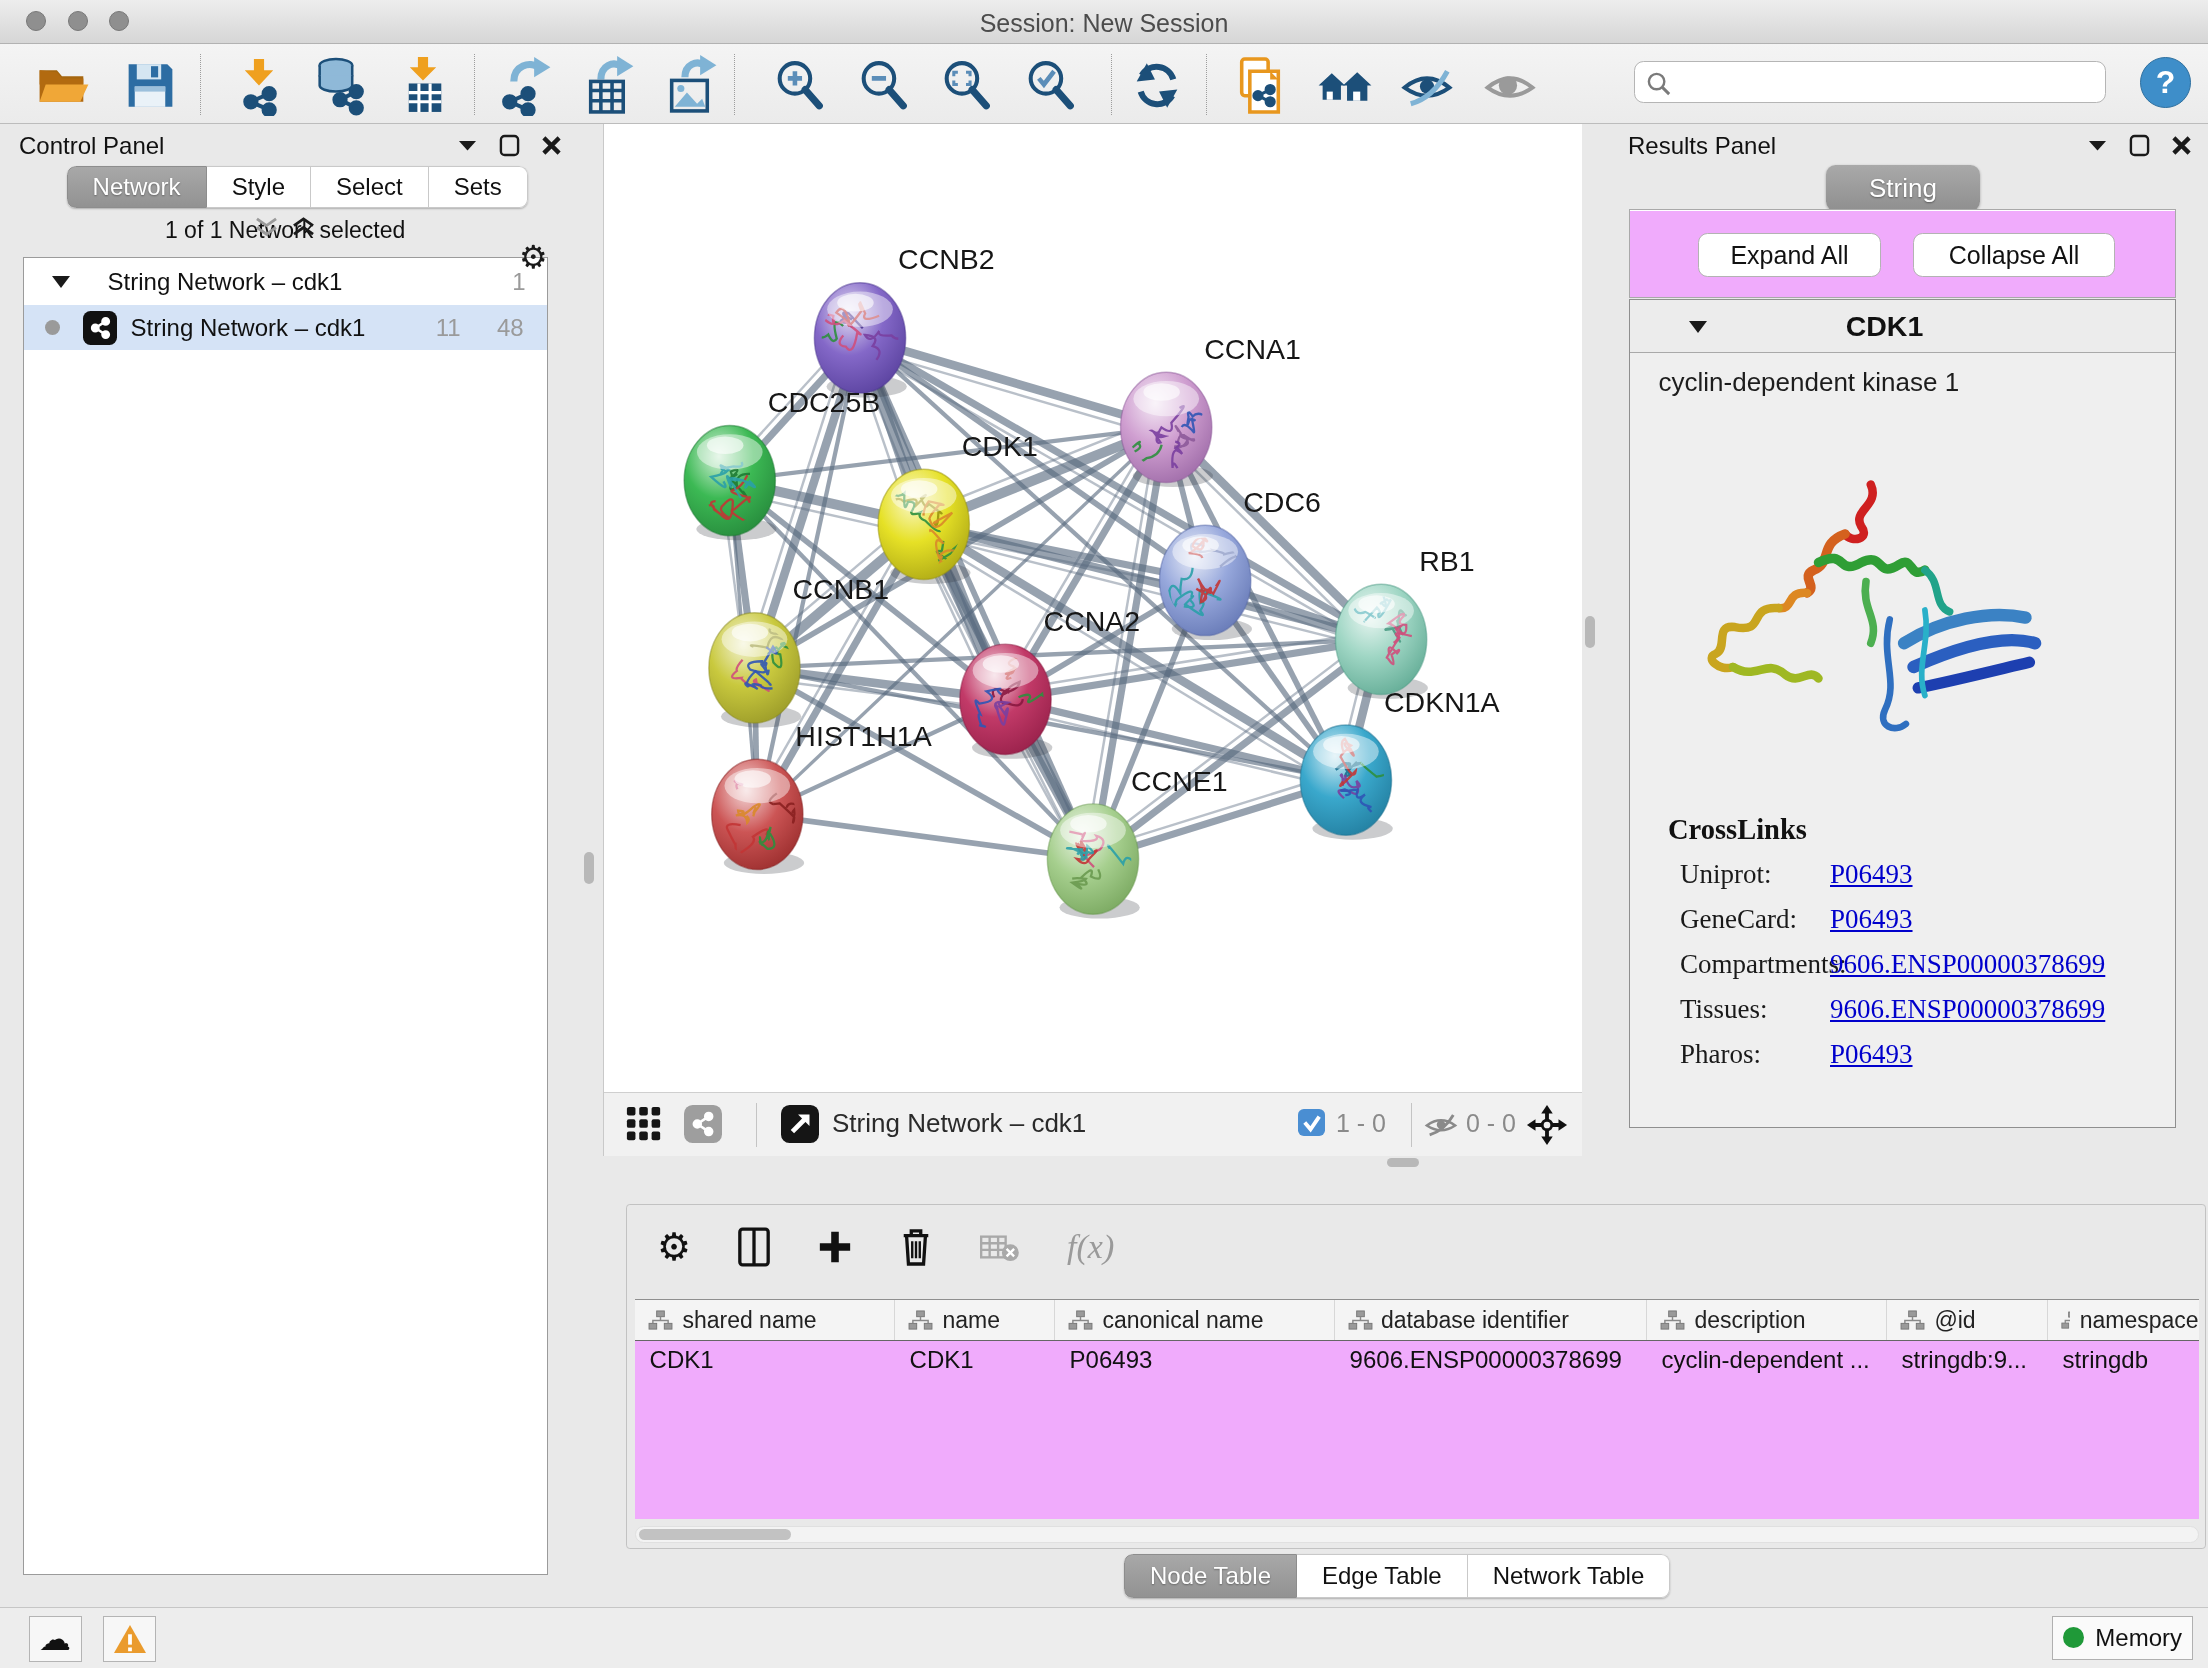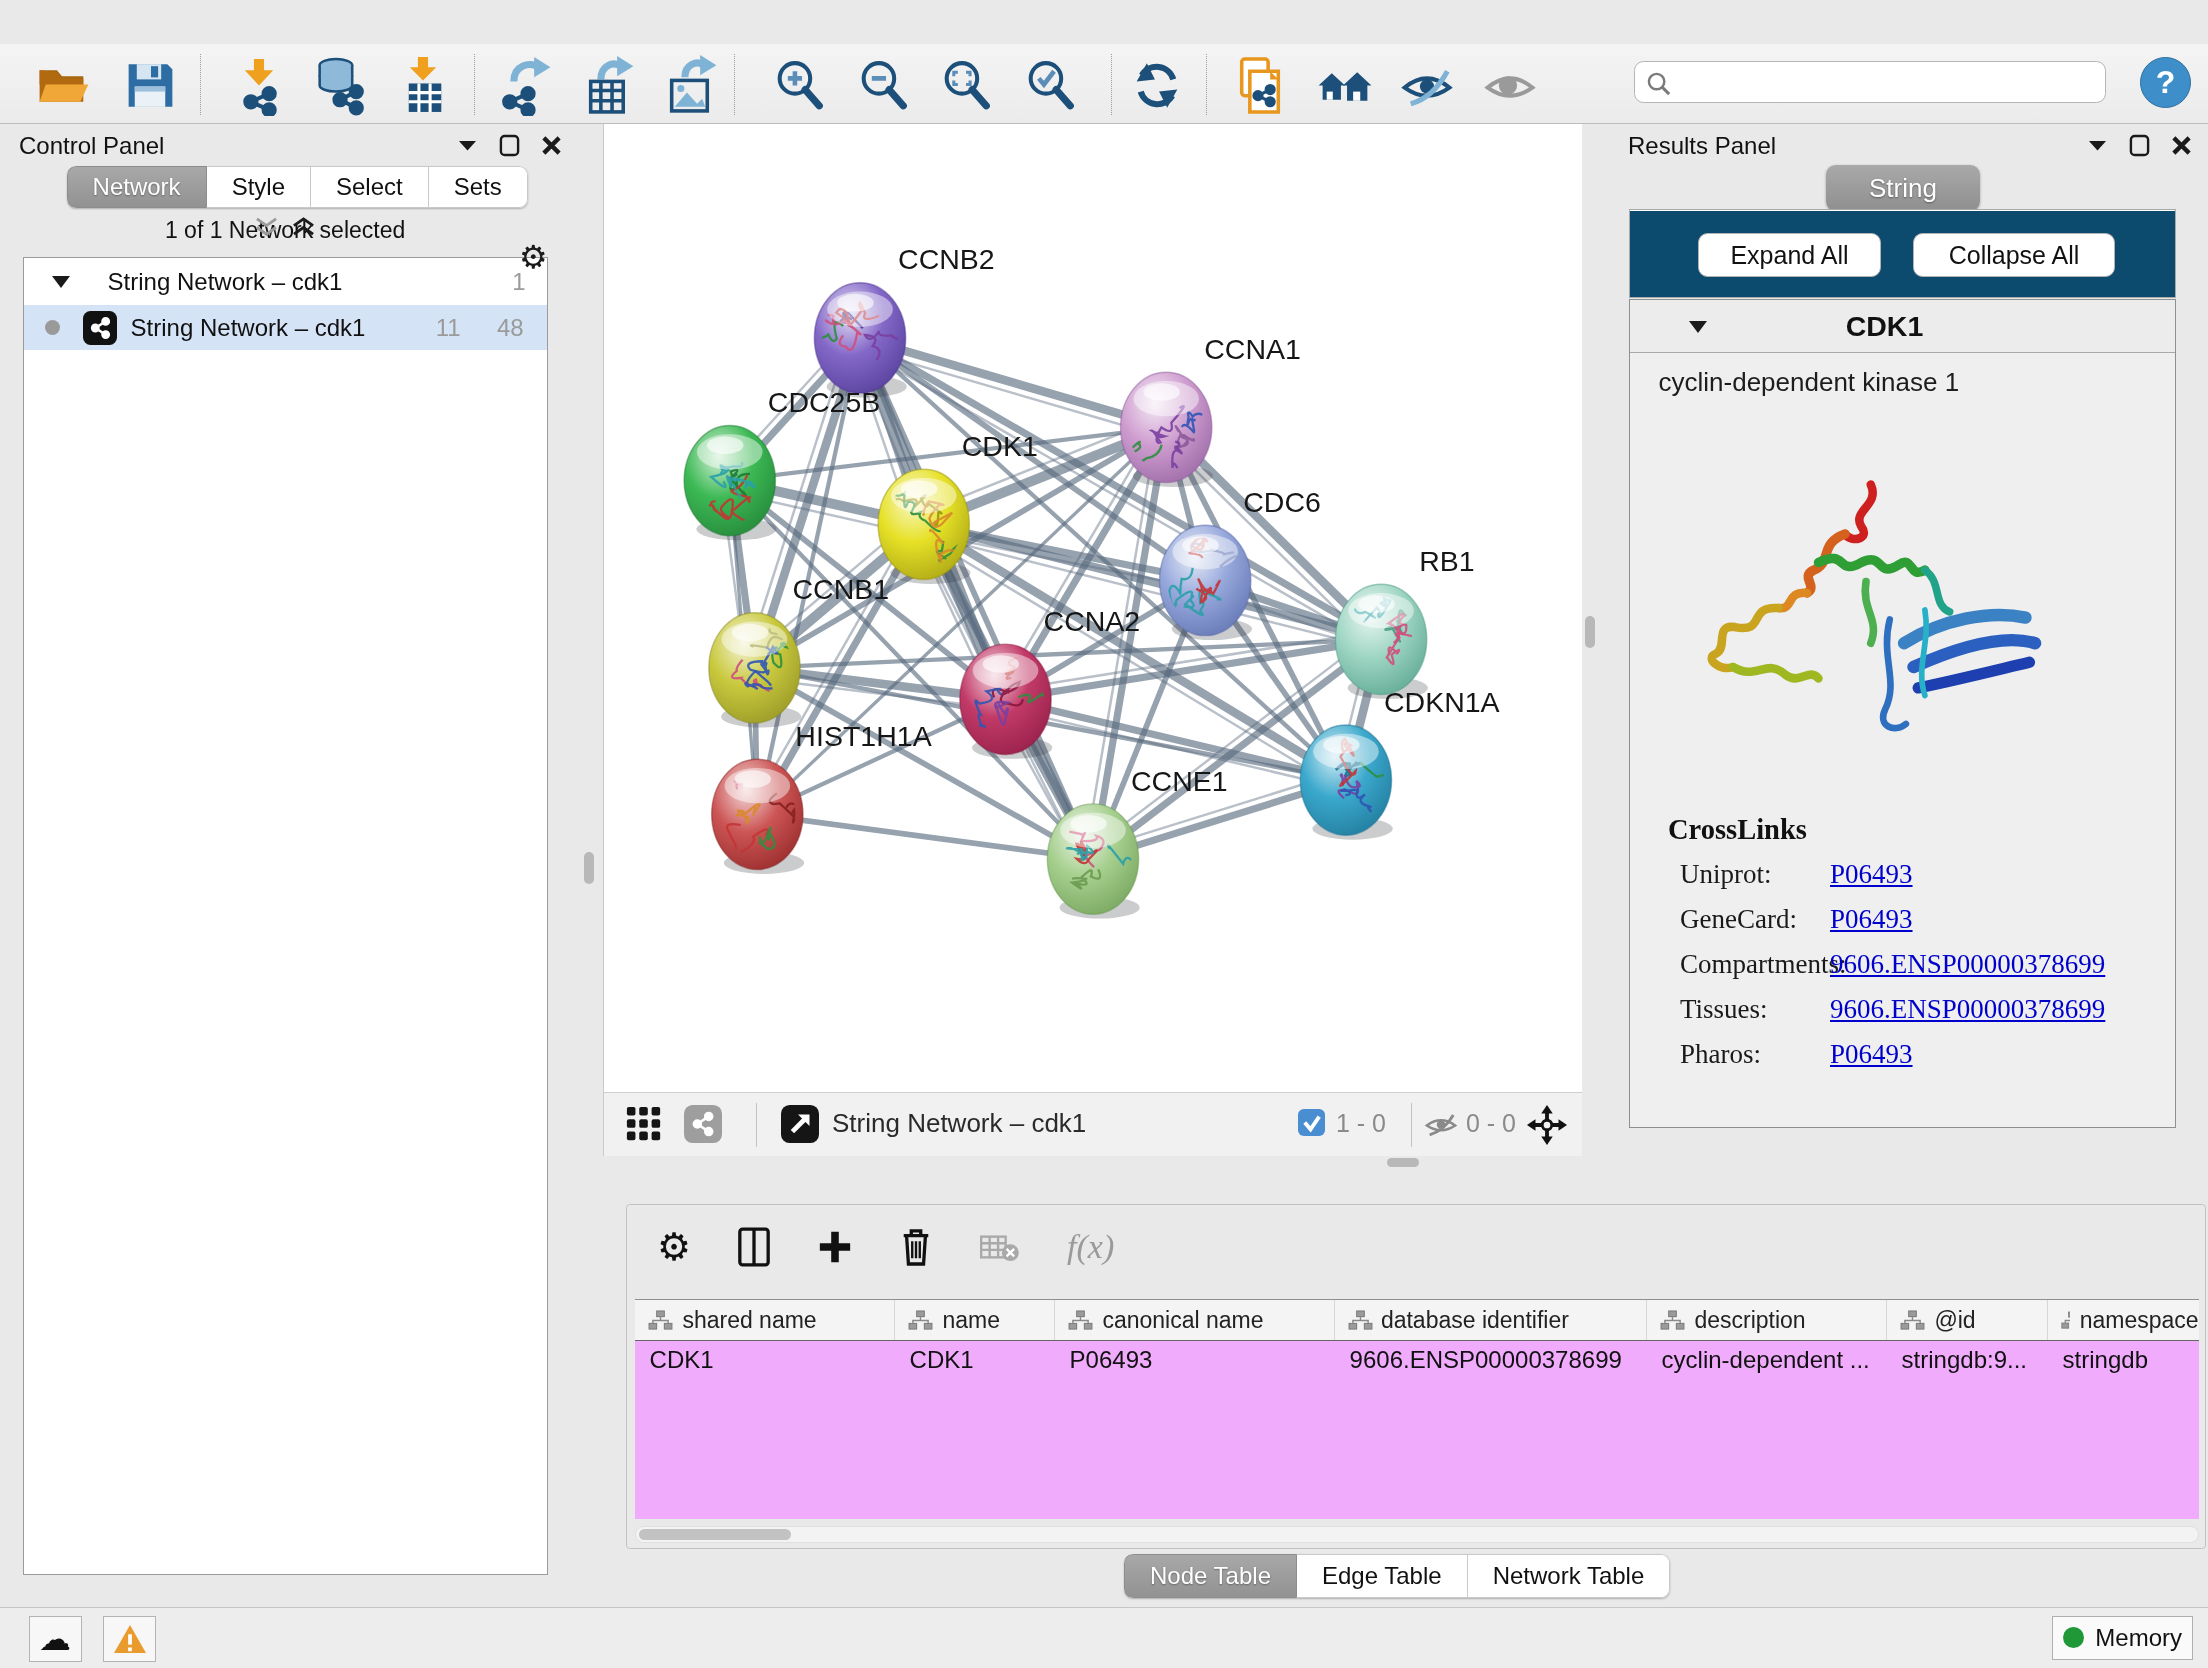--- a/index.html
+++ b/index.html
@@ -94,21 +94,21 @@
   
   .results-panel { position:absolute; left:1604px; top:124px; width:605px; height:1039px; }
   .res-head { position:absolute; left:24px; right:17px; top:5.7px; height:32px;
     display:flex; align-items:center;gap:14px; }
   .res-head .panel-btns { margin-left:auto; }
   .string-tab { position:absolute; left:222px; top:41px; width:154px; height:46px;
     background:linear-gradient(#a9a9a9,#8f8f8f); border-radius:9.5px; color:#fff;
     font-size:26px; display:flex; align-items:center; justify-content:center;
     text-shadow:0 1px 1.9px rgba(0,0,0,.4); box-shadow:0 1px 2.9px rgba(0,0,0,.3); }
   .res-outer { position:absolute; left:25px; top:85px; width:547px; height:89px;
-    background:#0c4a6e; border:1px solid #a9a9a9; box-shadow:inset 0 1px 0 #fff; }
+    background:#f0abfc; border:1px solid #a9a9a9; box-shadow:inset 0 1px 0 #fff; }
   .res-btn { position:absolute; top:23px; height:44px; background:#fff;
     border:1px solid #b3b3b3; border-radius:9.5px; font-size:25px; color:#111;
     display:flex; align-items:center; justify-content:center; }
   .btn-expand { left:68px; width:183px; }
   .btn-collapse { left:283px; width:202px; }
   .res-section { position:absolute; left:25px; top:175px; width:547px; height:829px;
     background:#efefef; border:1.9px solid #8f8f8f; }
   .sec-head { position:absolute; left:0; top:0; width:100%; height:53px;
     background:#ececec; border-bottom:1px solid #a9a9a9; }
   .sec-head .tri-down { left:59px; top:21px; }
@@ -159,20 +159,26 @@
   .memory-btn { position:absolute; right:15px; top:7.6px; width:141px; height:44px;
     background:#fafafa; border:1.9px solid #b0b0b0; display:flex; align-items:center;
     justify-content:center; gap:11.4px; font-size:24px; color:#111; }
   .mem-dot { width:21px; height:21px; border-radius:50%; background:#1f9938; }
 </style>
 </head>
 <body>
 
 <div id="window">
 
+  <div class="titlebar">
+    <div class="tl-dot" style="left:26px"></div>
+    <div class="tl-dot" style="left:68px"></div>
+    <div class="tl-dot" style="left:109px"></div>
+    <div class="title-text">Session: New Session</div>
+  </div>
 
   <div class="toolbar">
     <div class="tb-icon" style="left:64px">
       <svg viewBox="0 0 60 60">
           <path d="M6 15 h17 l5 6 h21 v8 H6z" fill="#a5660f"></path>
           <path d="M6 15 v31 h43 v-23 H28 l-5-6z" fill="#b26a10"></path>
           <path d="M12 29 h42 l-8 17 H6z" fill="#f0a737"></path>
         </svg>
     </div>
     <div class="tb-icon" style="left:150px">

